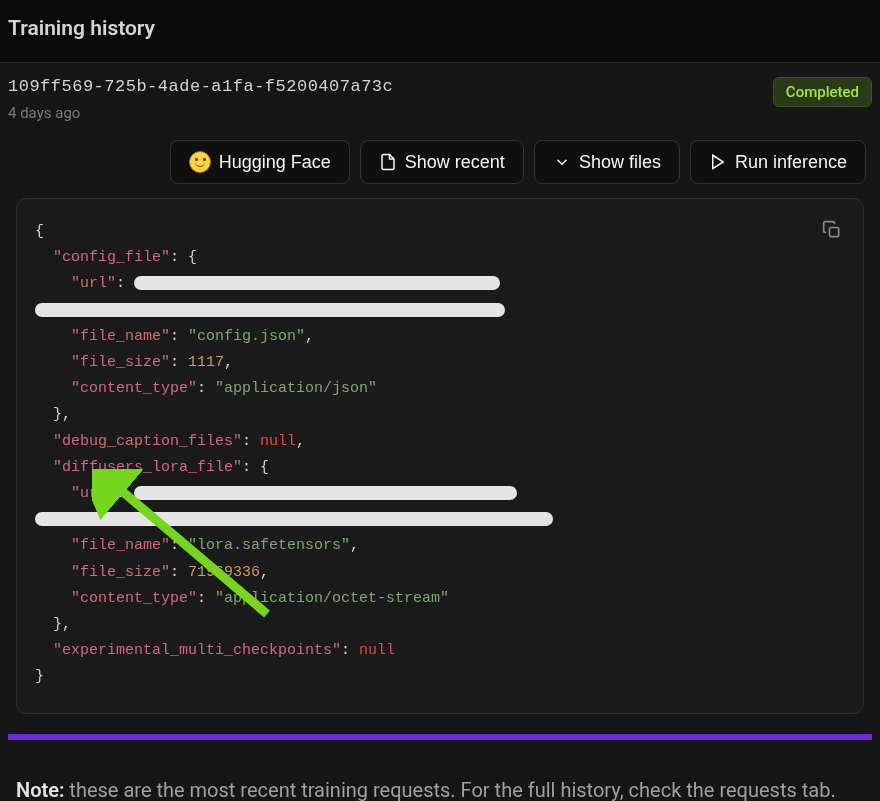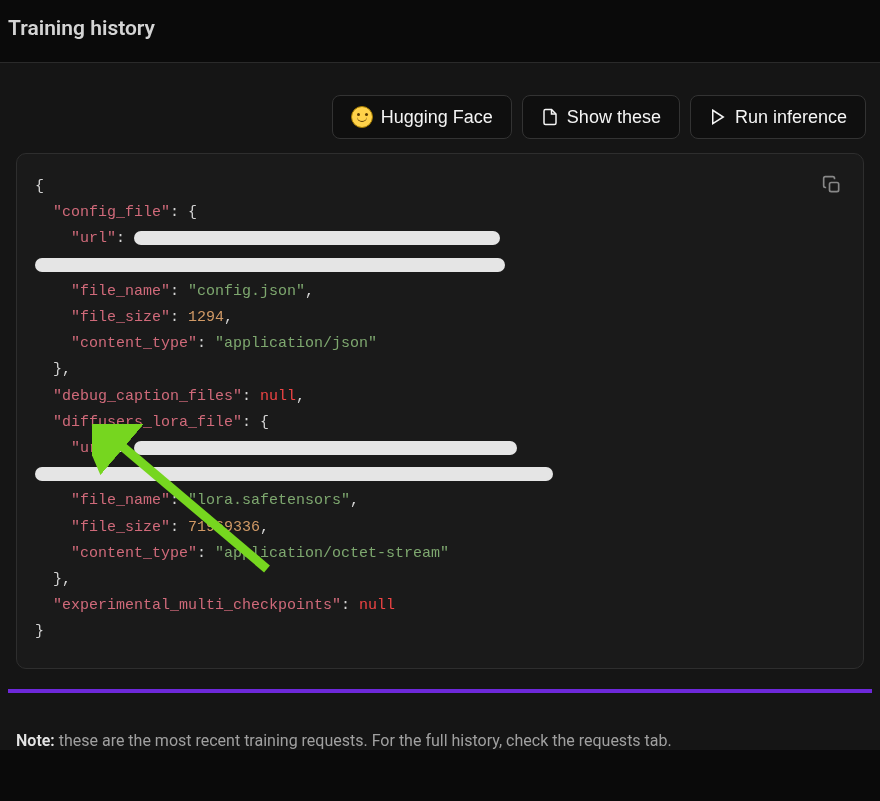--- a/index.html
+++ b/index.html
@@ -135,45 +135,58 @@
       height: 14px;
       vertical-align: middle;
     }
     .annotation-arrow {
       position: absolute;
       z-index: 3;
       pointer-events: none;
     }
     .note {
       color: #a0a0a0;
-      font-size: 16px;
+      font-size: 20px;
       padding: 38px 8px 0 8px;
-      border-top: 4px solid #6d28d9;
+      border-top: 6px solid #6d28d9;
       margin-top: 20px;
     }
     .note-bold { color: #e5e5e5; font-weight: 600; }
   </style>
 </head>
 <body>
 
 <h1 class="page-title">Training history</h1>
 
 <div class="job-card">
+  <div class="job-header">
+    <div>
+      <div class="job-id">109ff569-725b-4ade-a1fa-f5200407a73c</div>
+      <div class="job-time">4 days ago</div>
+    </div>
+    <div class="status-badge">Completed</div>
+  </div>
 
   <div class="button-row">
     <button class="btn">
       <span class="hf-emoji"></span>
       <span>Hugging Face</span>
     </button>
     <button class="btn">
       <svg viewBox="0 0 24 24" fill="none" stroke="currentColor" stroke-width="2">
           <path d="M14 2H6a2 2 0 0 0-2 2v16a2 2 0 0 0 2 2h12a2 2 0 0 0 2-2V8z"></path>
           <path d="M14 2v6h6"></path>
         </svg>
-      <span>Show these</span>
+      <span>Show recent</span>
+    </button>
+    <button class="btn">
+      <svg viewBox="0 0 24 24" fill="none" stroke="currentColor" stroke-width="2">
+          <polyline points="6 9 12 15 18 9"></polyline>
+        </svg>
+      <span>Show files</span>
     </button>
     <button class="btn">
       <svg viewBox="0 0 24 24" fill="none" stroke="currentColor" stroke-width="2">
           <polygon points="5 3 19 12 5 21 5 3"></polygon>
         </svg>
       <span>Run inference</span>
     </button>
   </div>
 
   <div class="code-panel">
@@ -181,21 +194,21 @@
       <svg width="20" height="20" viewBox="0 0 24 24" fill="none" stroke="currentColor" stroke-width="2">
           <rect x="9" y="9" width="11" height="11" rx="2"></rect>
           <path d="M5 15H4a2 2 0 0 1-2-2V4a2 2 0 0 1 2-2h9a2 2 0 0 1 2 2v1"></path>
         </svg>
     </button>
 <pre><span class="tok-punc">{</span>
   <span class="tok-key">"config_file"</span><span class="tok-punc">: </span><span class="tok-punc">{</span>
     <span class="tok-key">"url"</span><span class="tok-punc">: </span><span class="redact" style="width:366px"></span>
 <span class="redact" style="width:470px"></span>
     <span class="tok-key">"file_name"</span><span class="tok-punc">: </span><span class="tok-str">"config.json"</span><span class="tok-punc">,</span>
-    <span class="tok-key">"file_size"</span><span class="tok-punc">: </span><span class="tok-num">1294</span><span class="tok-punc">,</span>
+    <span class="tok-key">"file_size"</span><span class="tok-punc">: </span><span class="tok-num">1117</span><span class="tok-punc">,</span>
     <span class="tok-key">"content_type"</span><span class="tok-punc">: </span><span class="tok-str">"application/json"</span>
   <span class="tok-punc">},</span>
   <span class="tok-key">"debug_caption_files"</span><span class="tok-punc">: </span><span class="tok-null">null</span><span class="tok-punc">,</span>
   <span class="tok-key">"diffusers_lora_file"</span><span class="tok-punc">: </span><span class="tok-punc">{</span>
     <span class="tok-key">"url"</span><span class="tok-punc">: </span><span class="redact" style="width:383px"></span>
 <span class="redact" style="width:518px"></span>
     <span class="tok-key">"file_name"</span><span class="tok-punc">: </span><span class="tok-str">"lora.safetensors"</span><span class="tok-punc">,</span>
     <span class="tok-key">"file_size"</span><span class="tok-punc">: </span><span class="tok-num">71969336</span><span class="tok-punc">,</span>
     <span class="tok-key">"content_type"</span><span class="tok-punc">: </span><span class="tok-str">"application/octet-stream"</span>
   <span class="tok-punc">},</span>

